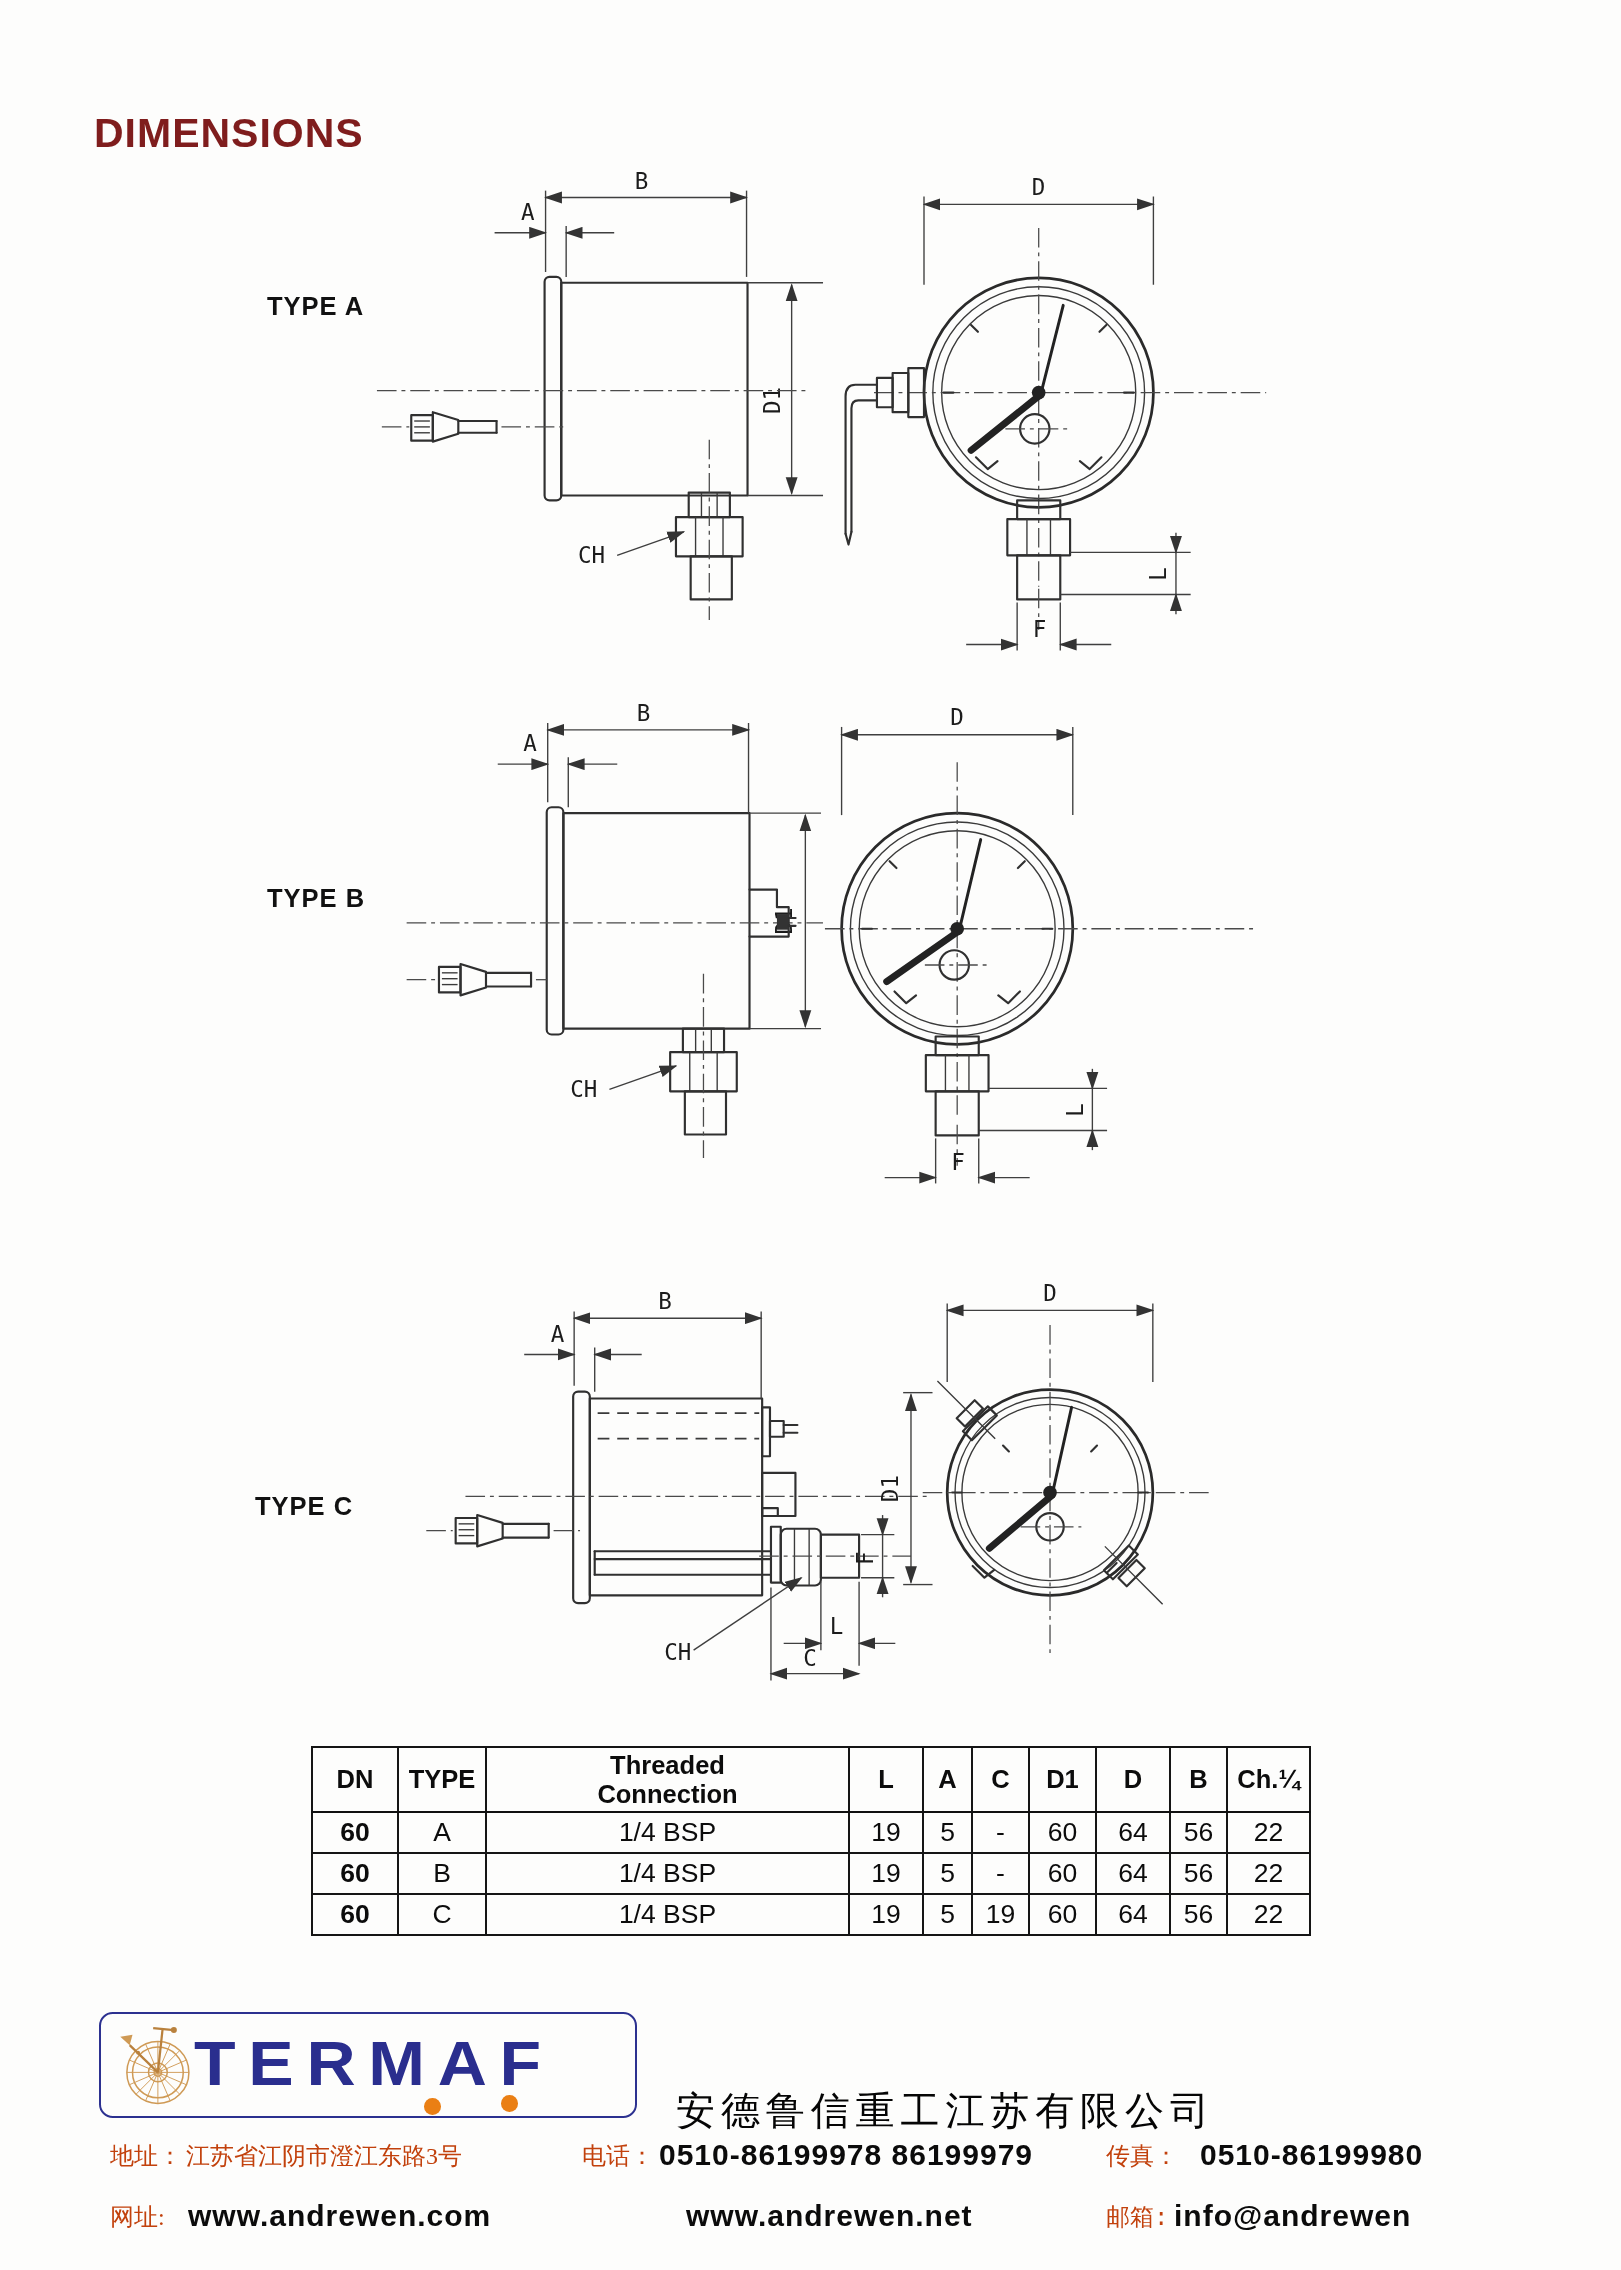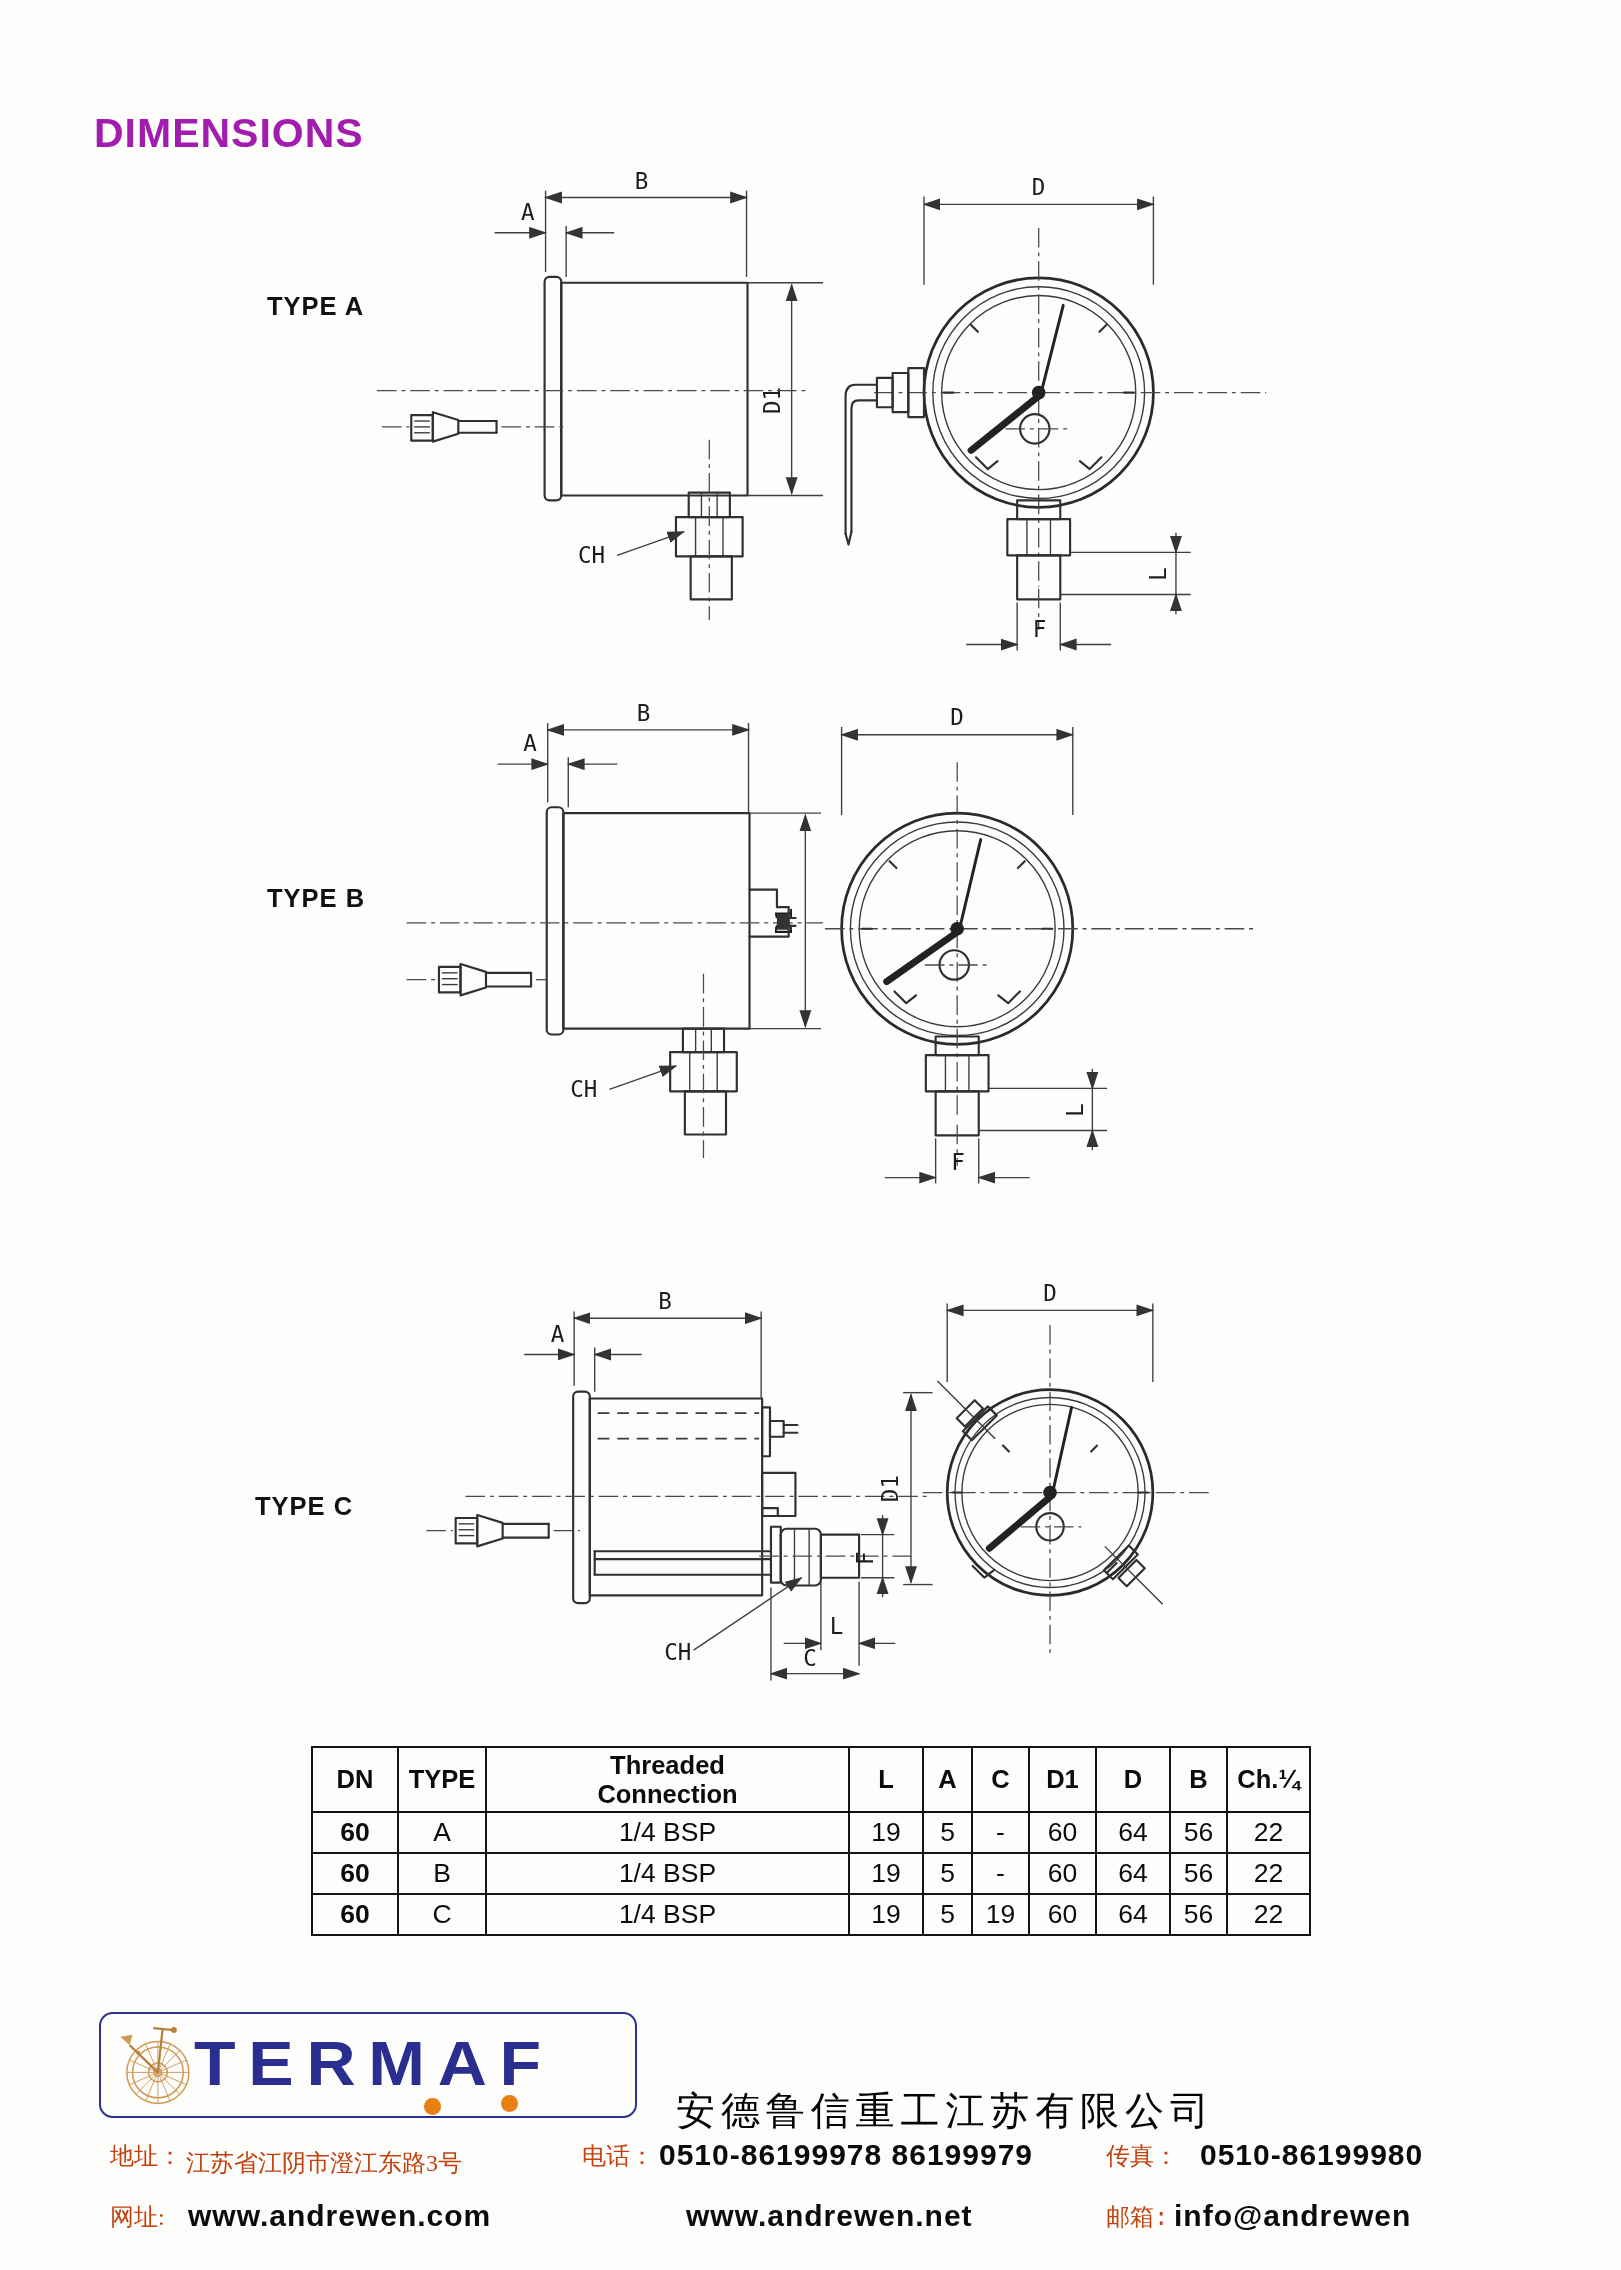--- a/index.html
+++ b/index.html
@@ -1,19 +1,19 @@
 <!DOCTYPE html>
 <html><head>
 <meta charset="utf-8">
 <style>
   html,body{margin:0;padding:0;background:#9a9a9a;}
   #page{position:relative;width:1621px;height:2270px;background:#fdfdfc;margin:0 auto;
         font-family:"Liberation Sans",sans-serif;overflow:hidden;}
   .abs{position:absolute;}
-  #title{left:94px;top:110px;font-size:41px;font-weight:bold;letter-spacing:1px;color:#a21caf;}
+  #title{left:94px;top:110px;font-size:41px;font-weight:bold;letter-spacing:1px;color:#7f1d1d;}
   .type-label{font-size:25.5px;font-weight:bold;color:#111;letter-spacing:1px;}
 
   
   .s2{stroke:#303030;stroke-width:2.2;fill:none;stroke-linejoin:round;stroke-linecap:round;}
   .s3{stroke:#2a2a2a;stroke-width:2.8;fill:none;stroke-linejoin:round;}
   .s1{stroke:#3a3a3a;stroke-width:1.4;fill:none;}
   .cl{stroke:#4a4a4a;stroke-width:1.3;fill:none;stroke-dasharray:20 5 4 5;}
   .hid{stroke:#3a3a3a;stroke-width:1.8;fill:none;stroke-dasharray:12 8;}
   .dm{stroke:#3f3f3f;stroke-width:1.4;fill:none;}
   .lbl{font-family:"DejaVu Sans Mono",monospace;font-size:23px;fill:#1c1c1c;}
@@ -522,21 +522,21 @@
     </svg>
   </div>
   <div id="logo-text" class="abs">TERMAF</div>
   <div class="abs logo-dot" style="left:424px;top:2098px;"></div>
   <div class="abs logo-dot" style="left:501px;top:2095px;"></div>
 
   <div id="company-cn" class="abs">安德鲁信重工江苏有限公司</div>
 
   <div class="abs fline" style="left:0;top:2140px;width:1621px;">
     <span class="abs cn-label" style="left:110px;top:0;">地址：</span>
-    <span class="abs cn-label" style="left:186px;top:0;margin-top:7px;">江苏省江阴市澄江东路3号</span>
+    <span class="abs cn-label" style="left:186px;top:0;">江苏省江阴市澄江东路3号</span>
     <span class="abs cn-label" style="left:582px;top:0;">电话：</span>
     <span class="abs val" style="left:659px;top:-2px;">0510-86199978  86199979</span>
     <span class="abs cn-label" style="left:1106px;top:0;">传真：</span>
     <span class="abs val" style="left:1200px;top:-2px;text-align:right;">0510-86199980</span>
   </div>
   <div class="abs fline" style="left:0;top:2201px;width:1621px;">
     <span class="abs cn-label" style="left:110px;top:0;">网址:</span>
     <span class="abs val" style="left:188px;top:-2px;">www.andrewen.com</span>
     <span class="abs val" style="left:686px;top:-2px;">www.andrewen.net</span>
     <span class="abs cn-label" style="left:1106px;top:0;font-family:Liberation Mono, monospace;">邮箱:</span>

